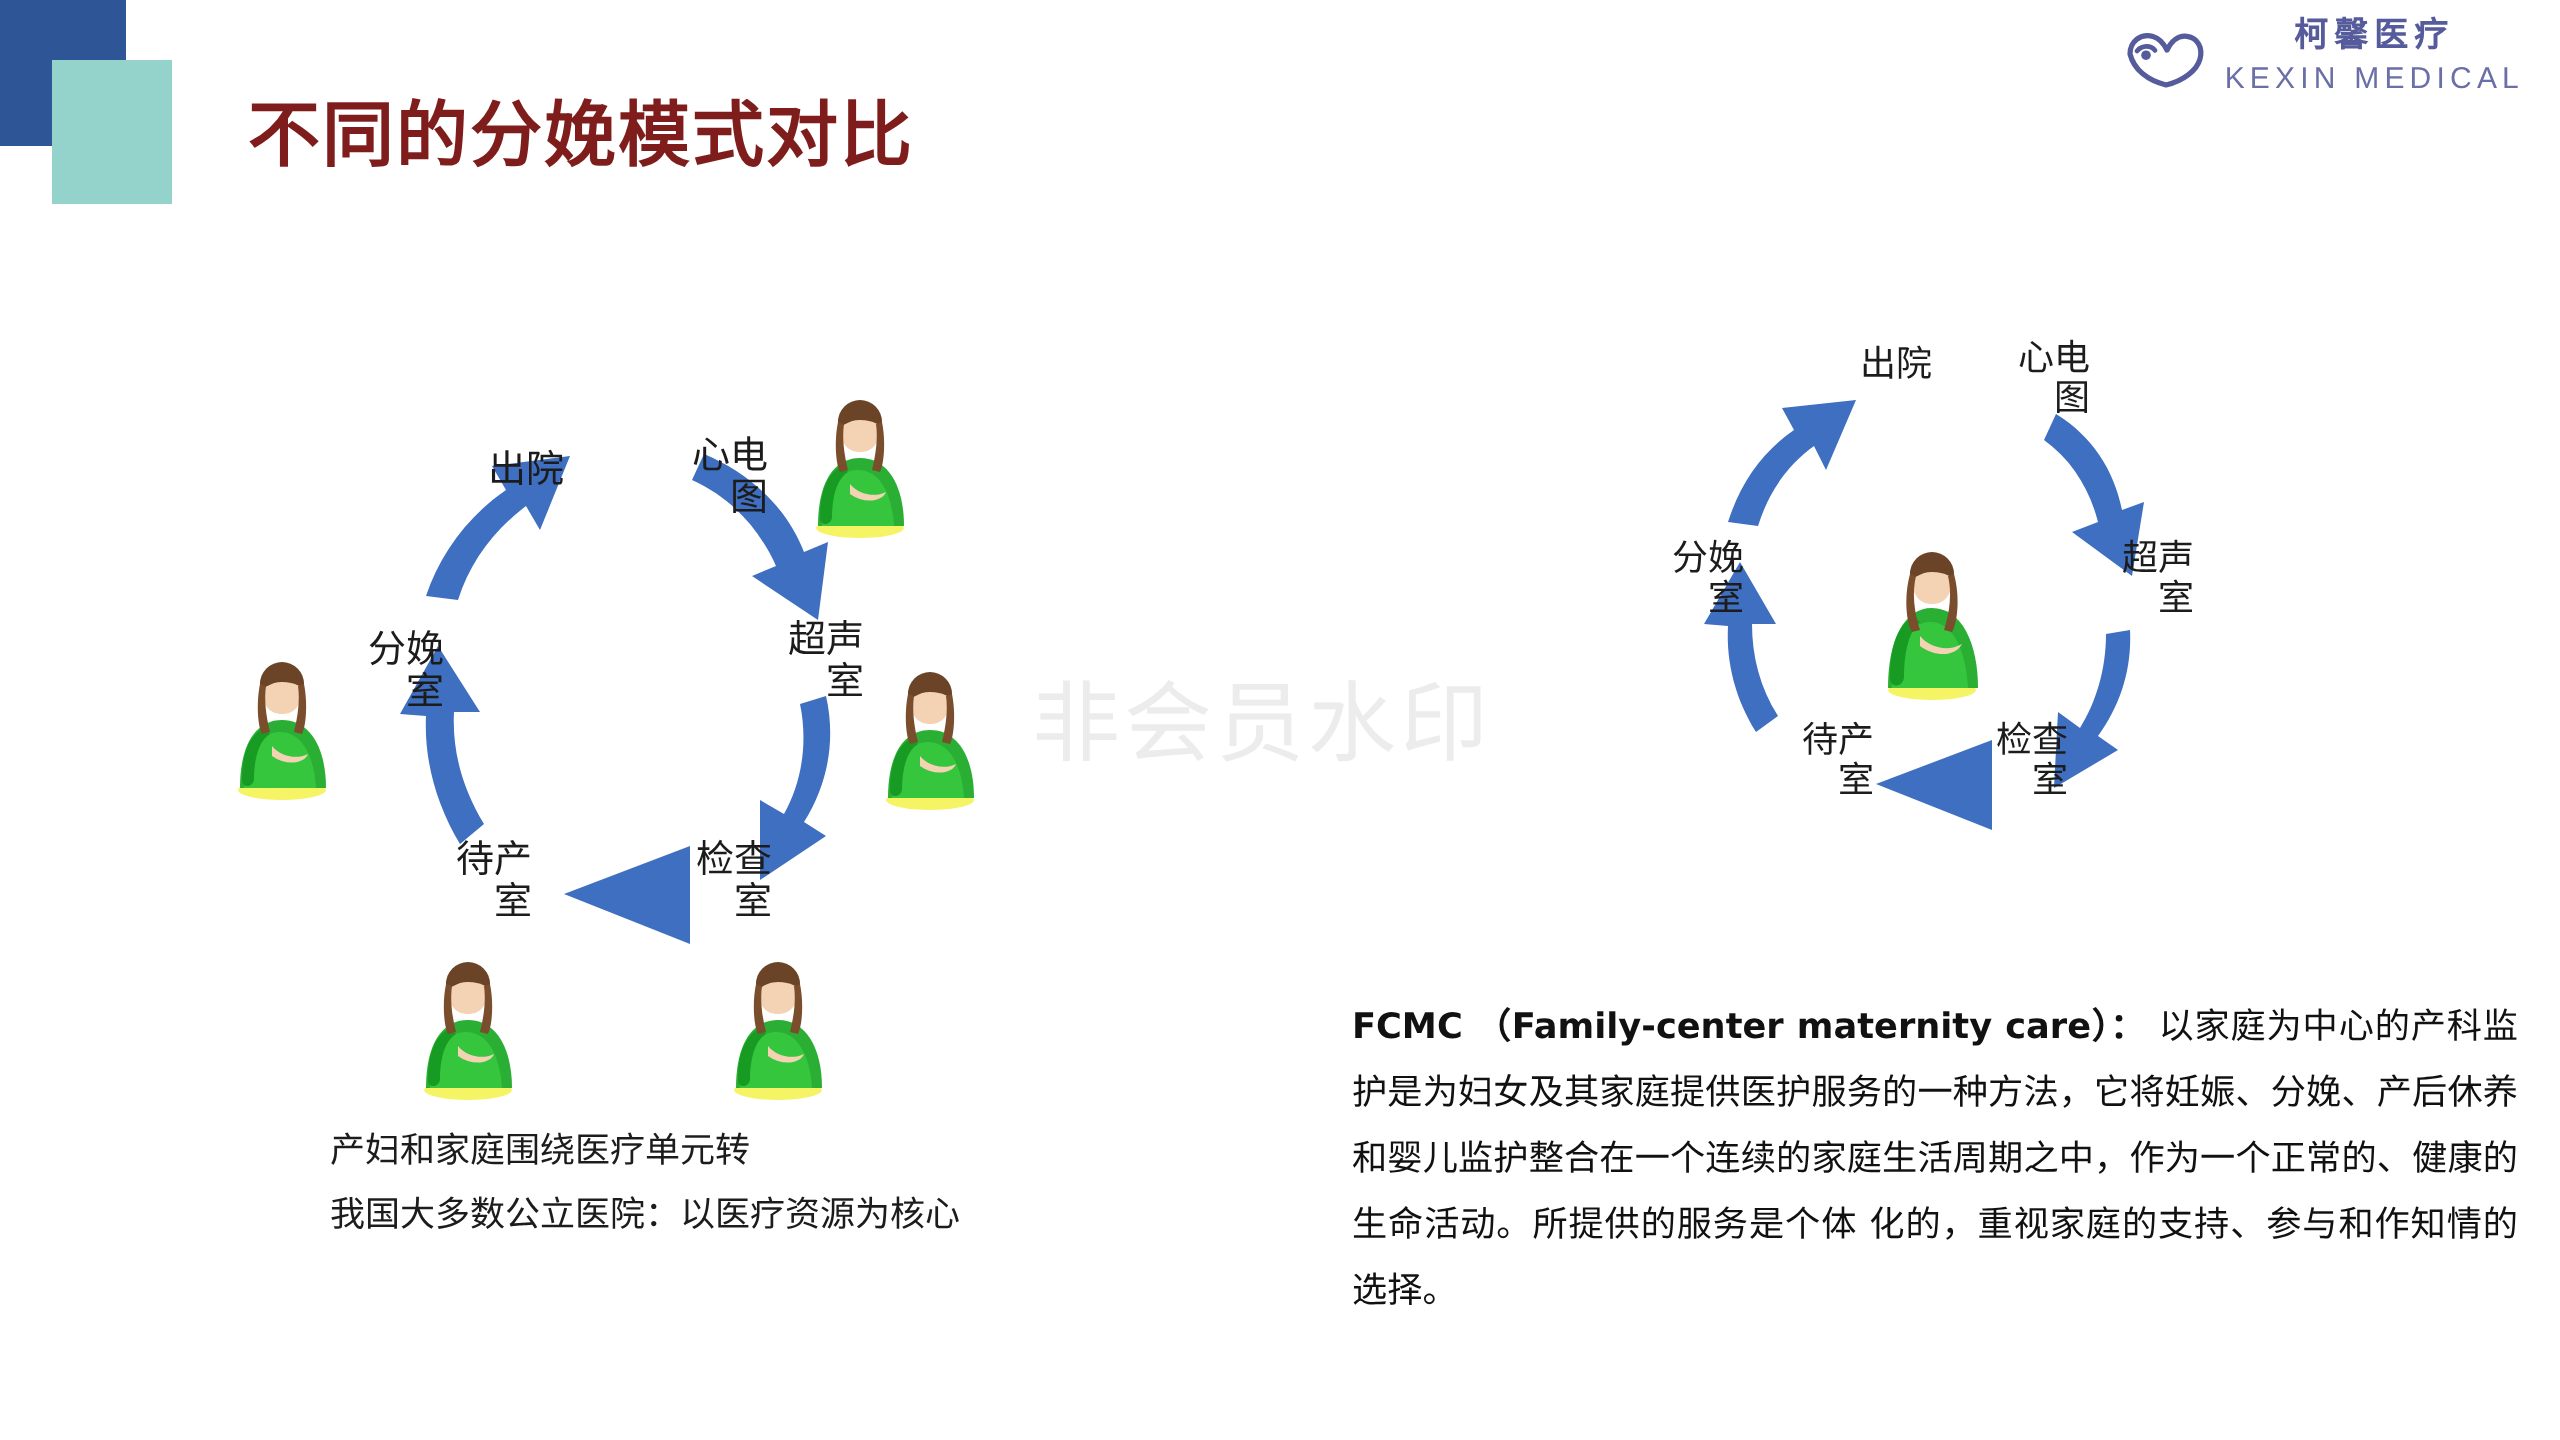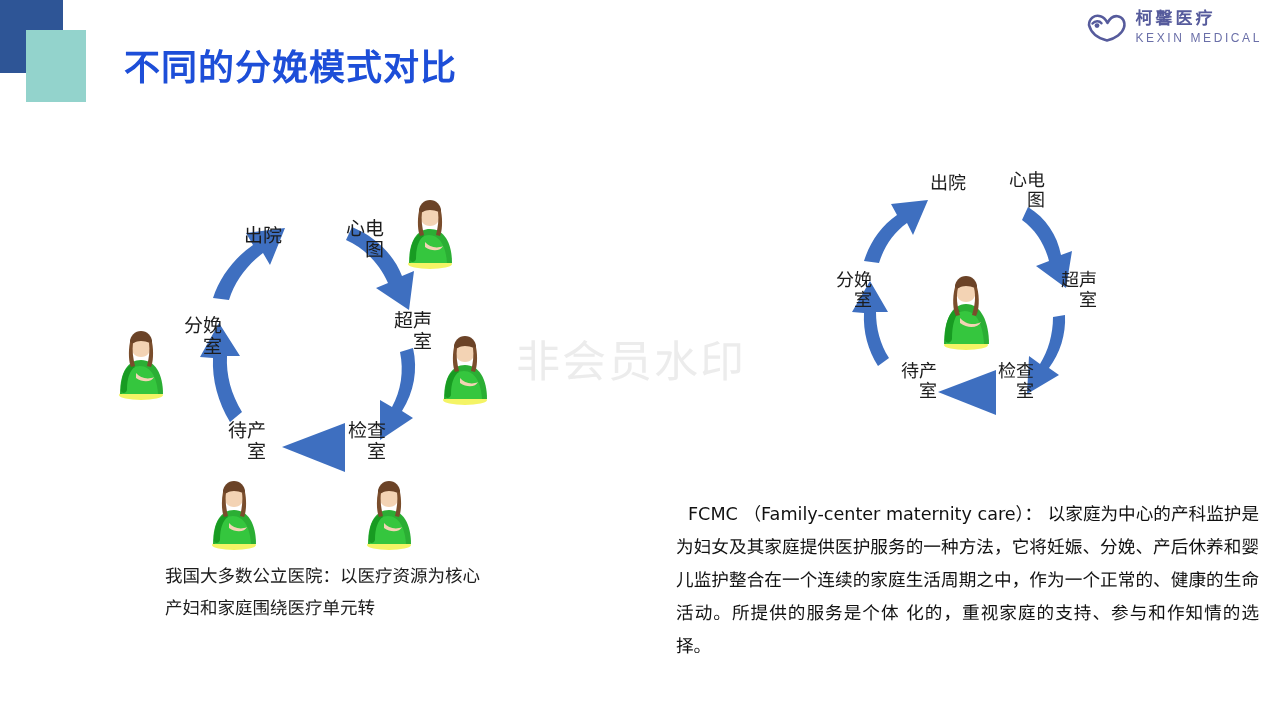--- a/index.html
+++ b/index.html
@@ -21,37 +21,38 @@
   }
   .deco-square-teal{
     position:absolute;left:26px;top:30px;width:60px;height:72px;
     background:#93D3CC;
   }
 
   
   .page-title{
     position:absolute;left:124px;top:38px;
     font-size:36px;font-weight:bold;letter-spacing:1px;
-    color:#1d4ed8;white-space:nowrap;
+    color:#7f1d1d;white-space:nowrap;
     font-family:"DejaVu Sans","Liberation Sans",sans-serif;
   }
 
   
   .brand{
     position:absolute;right:18px;top:10px;
     display:flex;align-items:center;gap:9px;
   }
   .brand-mark{width:44px;height:30px;flex:0 0 auto;}
   .brand-text{display:flex;flex-direction:column;line-height:1;}
   .brand-cn{
     font-size:17px;font-weight:bold;color:#565B9C;letter-spacing:3px;
     font-family:"DejaVu Sans","Liberation Sans",sans-serif;
+    text-align:center;
   }
   .brand-en{
-    font-size:12px;color:#6A6FA8;letter-spacing:2.6px;margin-top:5px;
+    font-size:15px;color:#6A6FA8;letter-spacing:2.6px;margin-top:5px;
     font-family:"Liberation Sans",sans-serif;
   }
 
   
   .watermark{
     position:absolute;left:516px;top:326px;
     font-size:44px;color:#ececec;letter-spacing:2px;
     font-family:"DejaVu Sans","Liberation Sans",sans-serif;
     pointer-events:none;user-select:none;
   }
@@ -84,21 +85,21 @@
     font-family:"DejaVu Sans","Liberation Sans",sans-serif;
   }
 
   
   .fcmc{
     position:absolute;left:676px;top:498px;width:583px;
     font-size:17.6px;line-height:1.88;color:#111111;
     text-align:justify;
     font-family:"DejaVu Sans","Liberation Sans",sans-serif;
   }
-  .fcmc b{font-weight:normal;margin-left:12px;}
+  .fcmc b{font-weight:bold;}
 </style>
 </head>
 <body>
 
 <div class="slide">
 
   <div class="deco-square-blue"></div>
   <div class="deco-square-teal"></div>
 
   <div class="page-title">不同的分娩模式对比</div>
@@ -225,22 +226,22 @@
         <path d="M21 24 C21 13 41 13 41 24 C41 33 37 37 31 37 C25 37 21 33 21 24 Z" fill="#F3D3B4"></path>
         <path d="M20 23 C20 11 42 11 42 23 C42 26 40 21 31 21 C23 21 21 27 20 23 Z" fill="#6B4327"></path>
         <path d="M20 22 C18 32 19 43 21 47 L25 46 C23 38 22 30 23 23 Z" fill="#7A4D2C"></path>
         <path d="M42 22 C44 32 43 43 41 47 L37 46 C39 38 40 30 39 23 Z" fill="#7A4D2C"></path>
         <path d="M26 53 C30 58 38 60 44 57 C42 62 33 63 26 58 Z" fill="#F3D3B4"></path>
       </svg>
     </div>
   </div>
 
   <div class="caption-left">
+    <div>产妇和家庭围绕医疗单元转</div>
     <div>我国大多数公立医院：以医疗资源为核心</div>
-    <div>产妇和家庭围绕医疗单元转</div>
   </div>
 
   <div class="cycle cycle-right" style="left:800px;top:165px;width:330px;height:280px;">
 
     <svg width="330" height="280" viewBox="0 0 330 280" aria-hidden="true">
       <g fill="#3E6FC0">
 
         <path d="M228 42 C246 53 257 70 261 90 L272 86 L266 123 L236 101 L249 96
                  C245 80 236 65 222 55 Z"></path>
 

